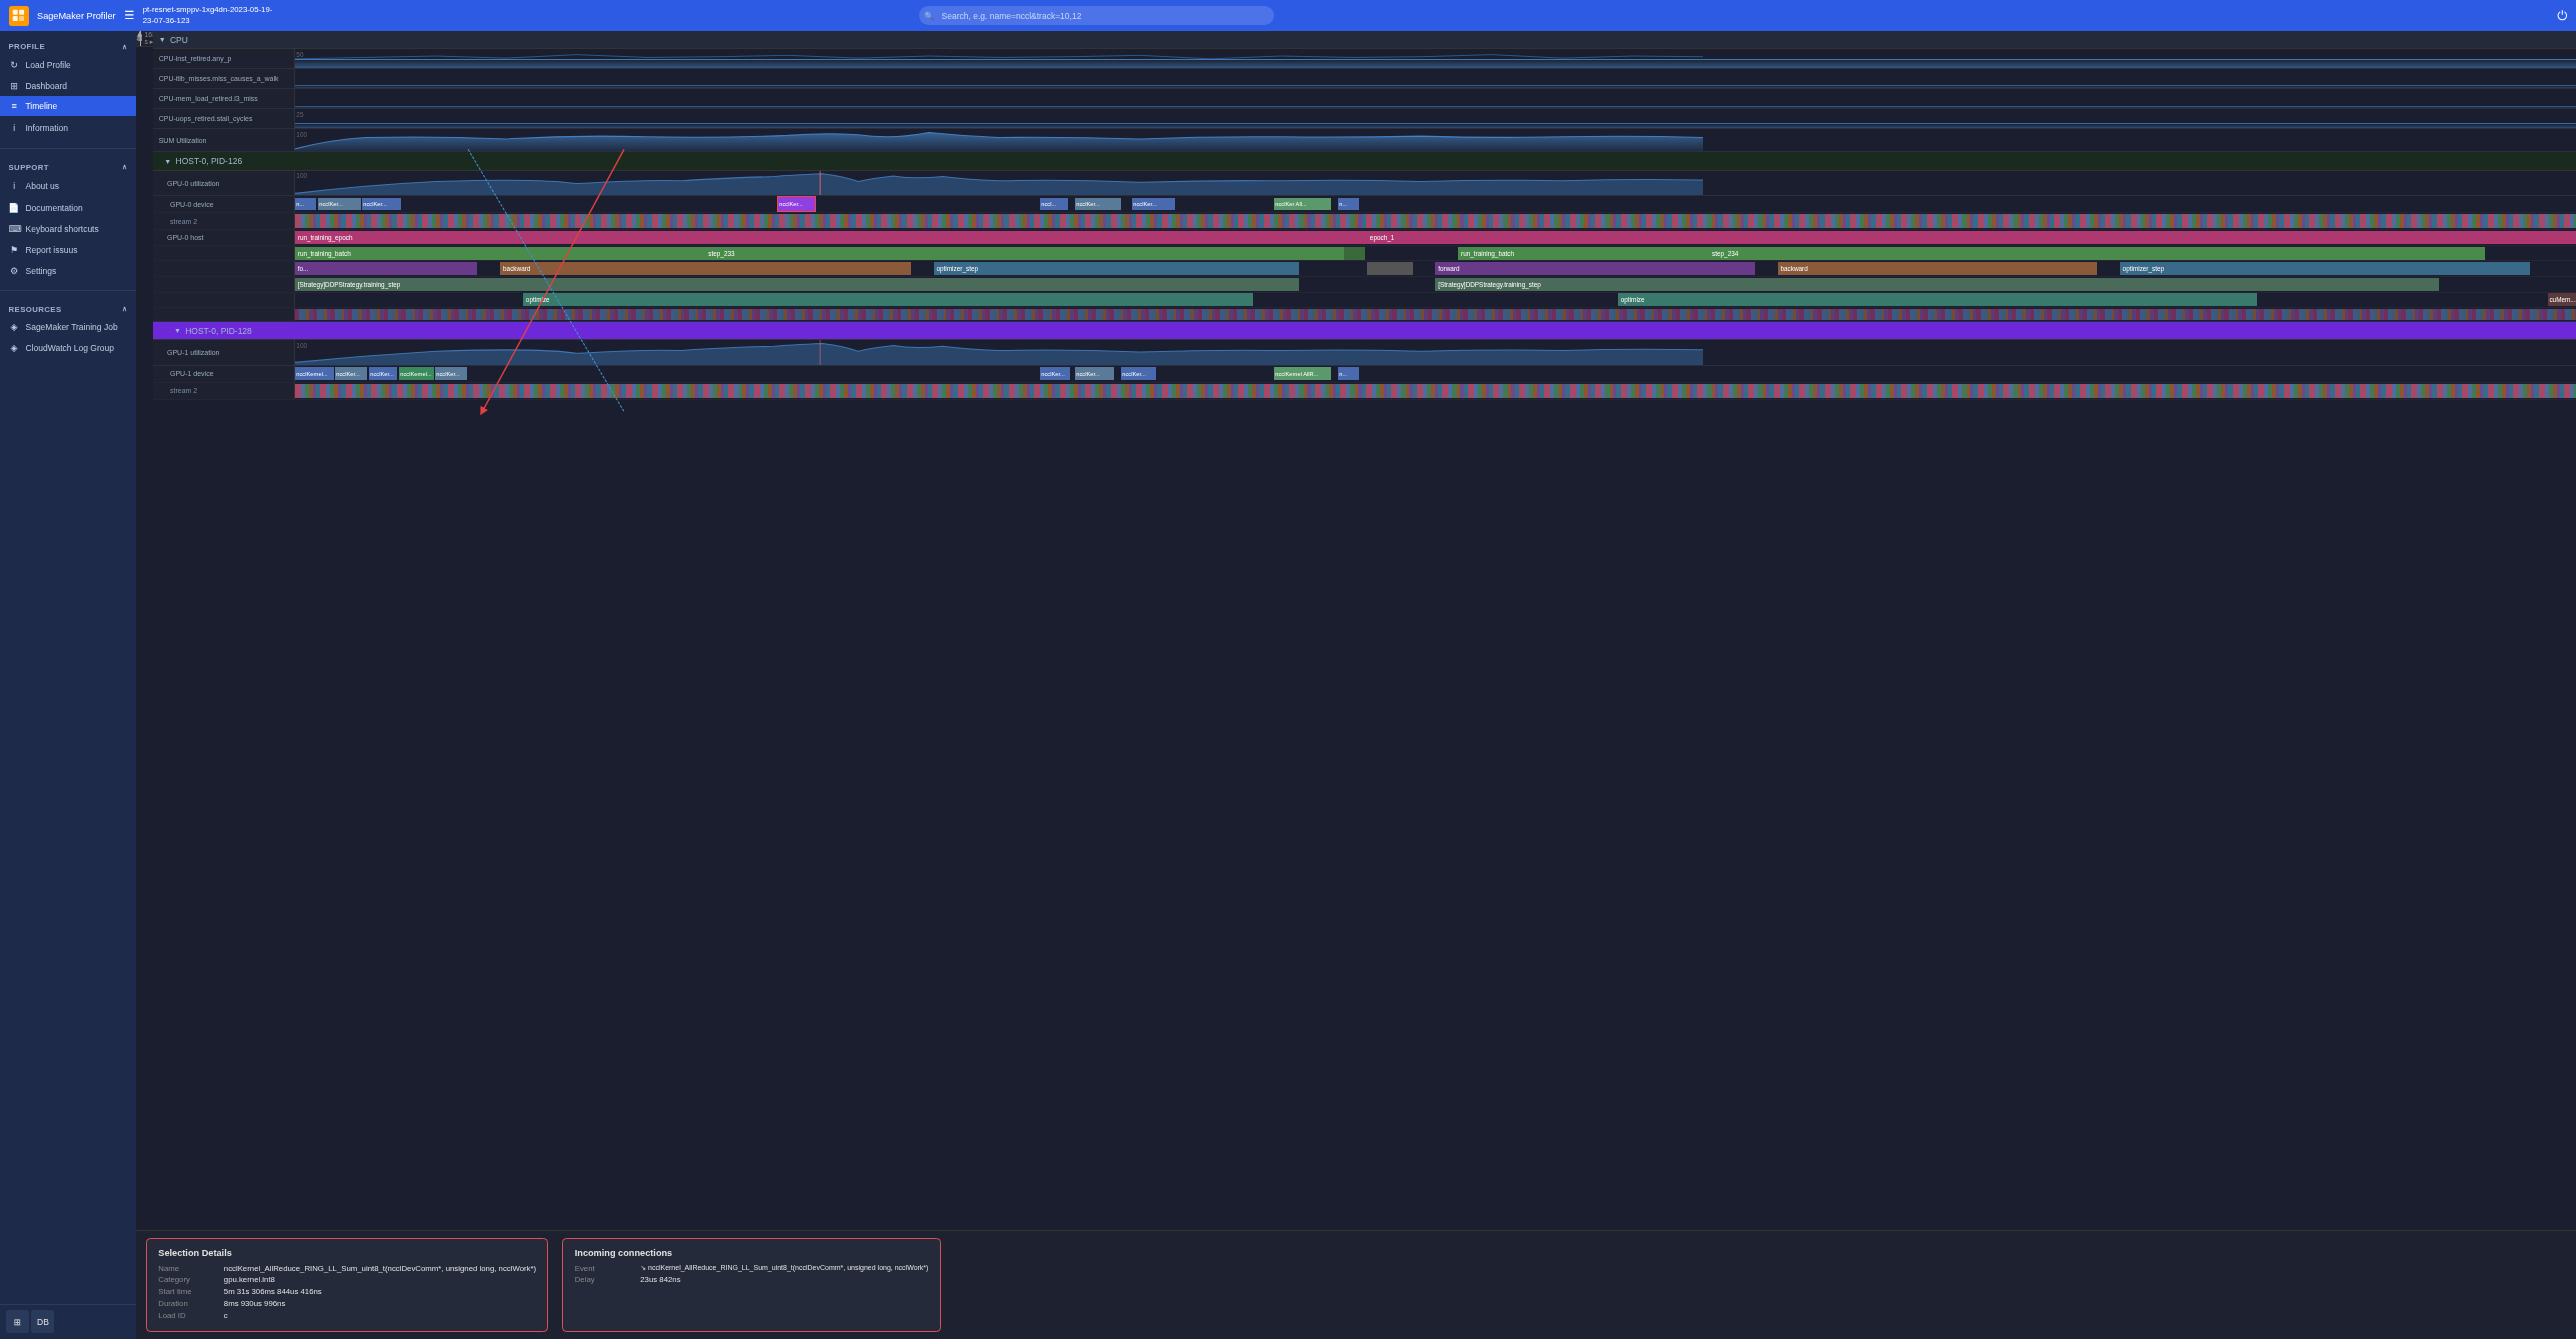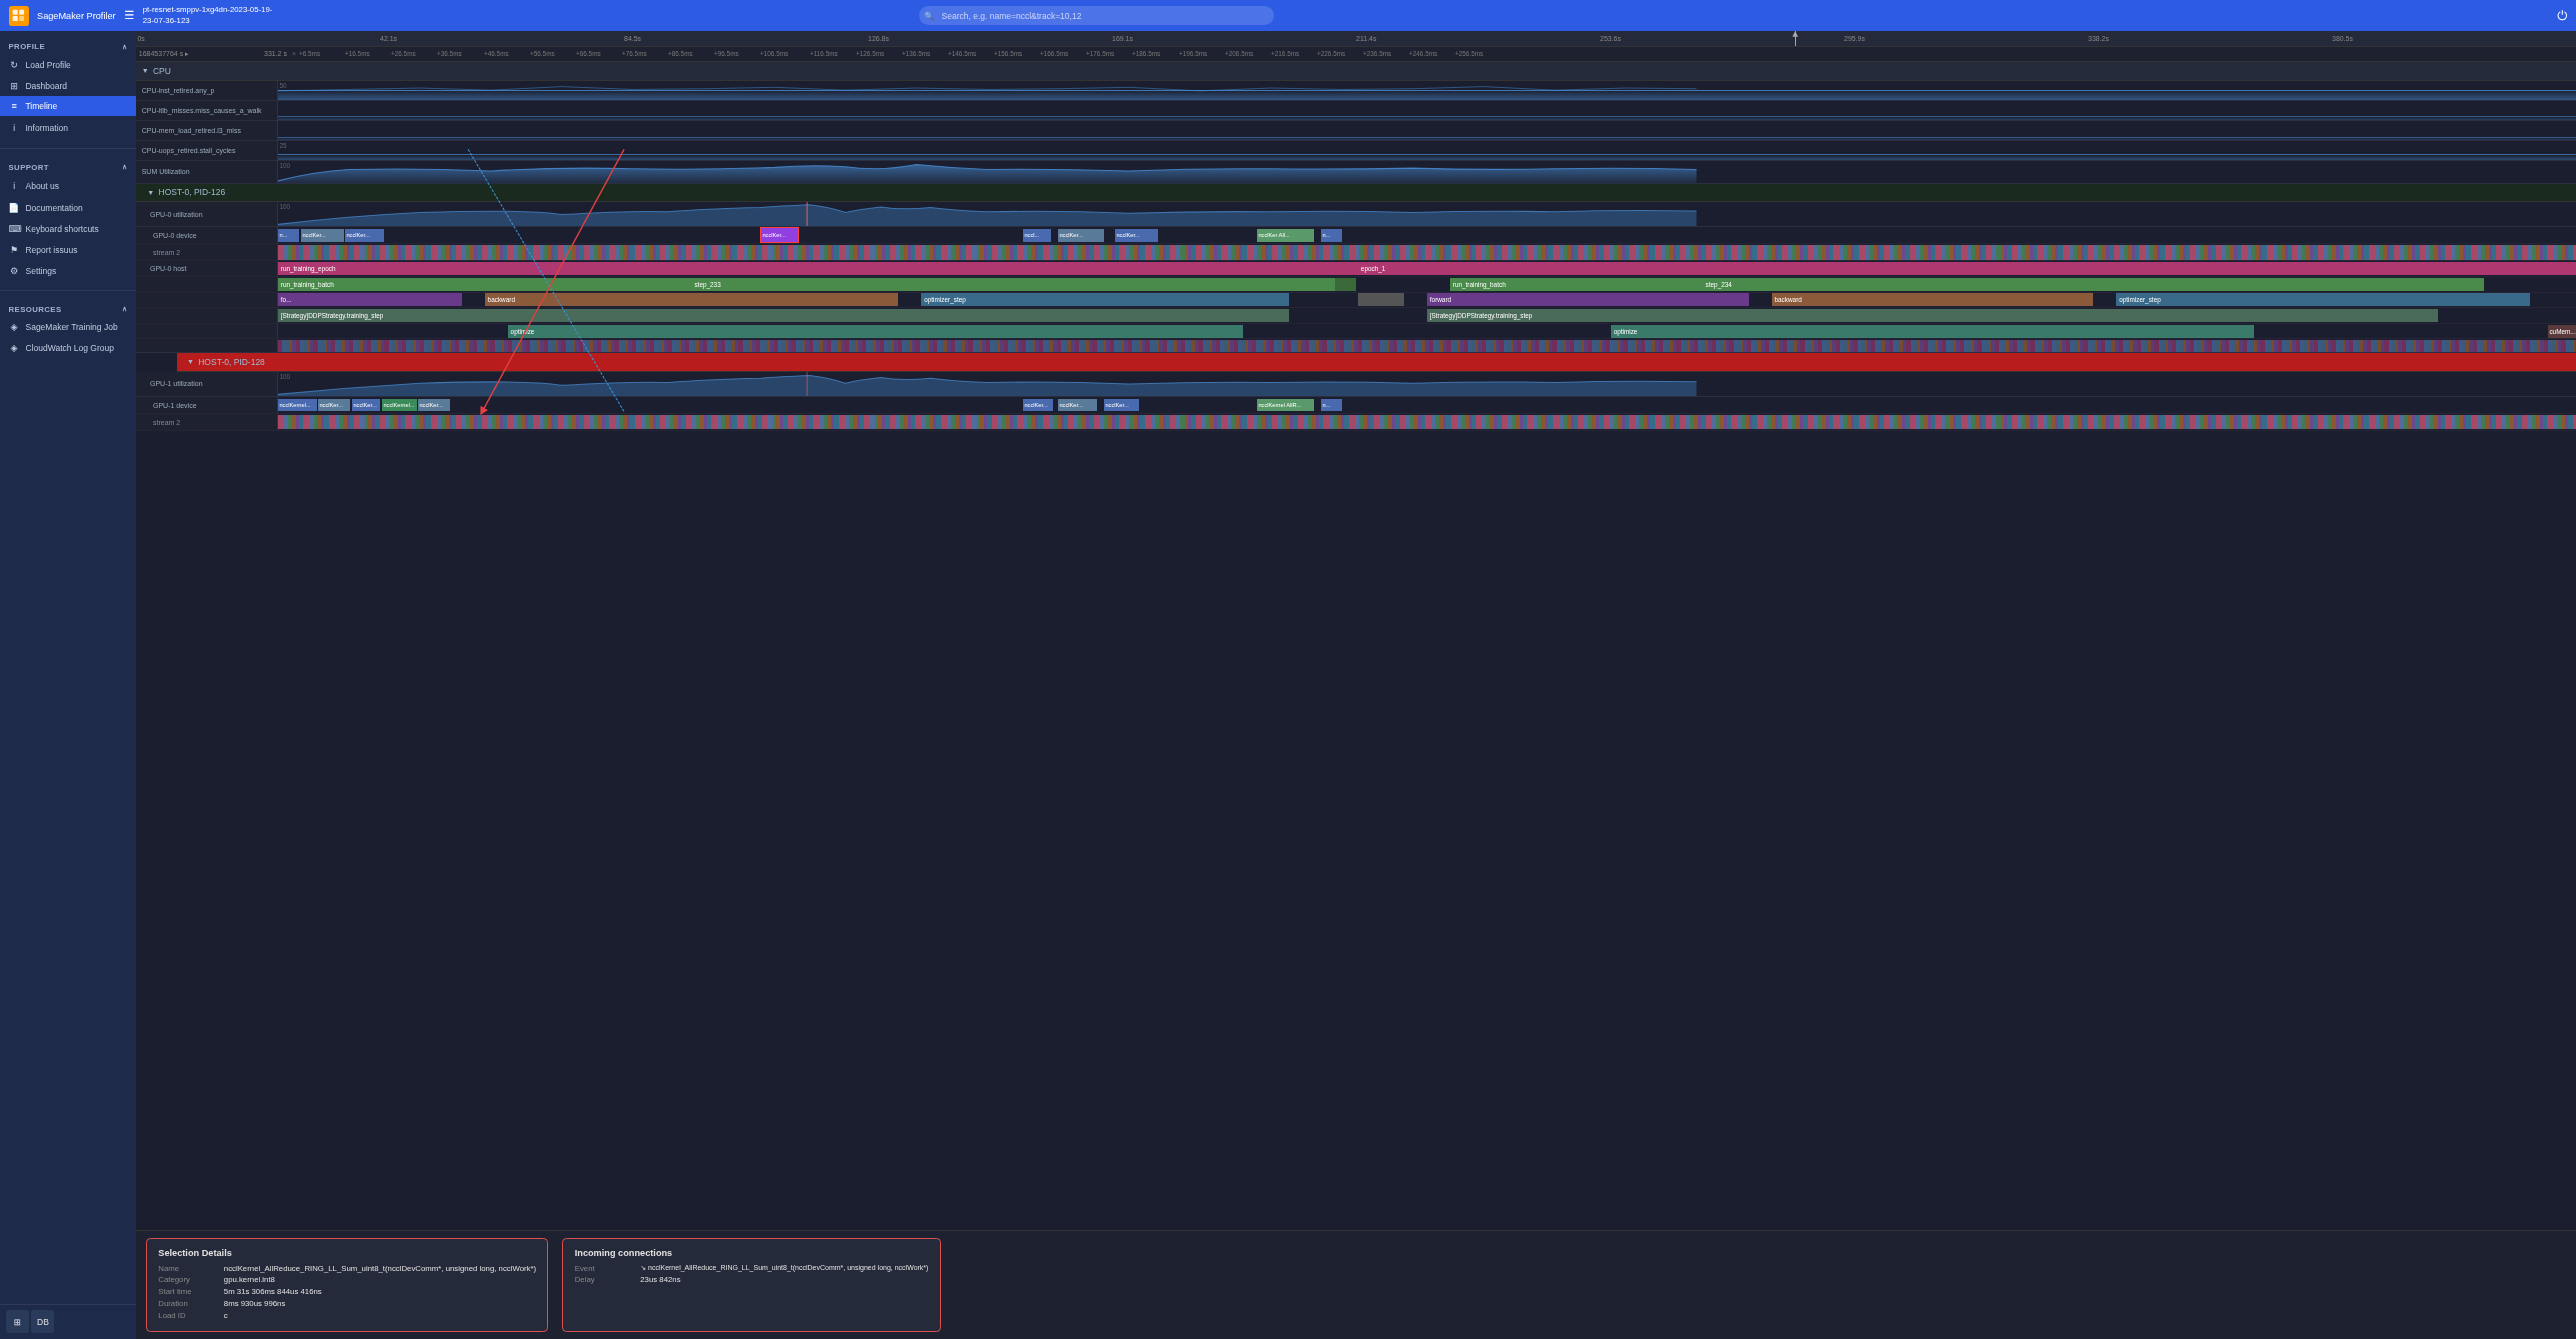--- a/index.html
+++ b/index.html
@@ -26,21 +26,21 @@
     .sidebar-item.active { background: #2d5be3; color: white; }
     .sidebar-item-icon { width: 11.3px; text-align: center; font-size: 9.2px; flex-shrink: 0; }
     .sidebar-divider { height: 0.7px; background: rgba(255,255,255,0.08); margin: 2.8px 0; }
     .sidebar-bottom { margin-top: auto; padding: 5.7px; display: flex; gap: 2.8px; border-top: 0.7px solid rgba(255,255,255,0.08); }
     .sidebar-bottom-btn { width: 23px; height: 23px; background: #2a3a5a; border-radius: 2.8px; display: flex; align-items: center; justify-content: center; cursor: pointer; font-size: 8.5px; }
 
     
     .content { flex: 1; background: #1a1e2e; overflow: hidden; display: flex; flex-direction: column; }
 
     
-    .timeline-container { flex: 1; overflow: hidden; display: flex; flex-direction: column; }
+    .timeline-container { flex: 1; overflow: hidden; display: flex; flex-direction: row; }
 
     
     .time-ruler { background: #252a3a; border-bottom: 0.7px solid #333; height: 15.6px; display: flex; align-items: center; padding: 0 2.8px; flex-shrink: 0; position: relative; overflow: hidden; }
     .time-tick { position: absolute; color: #888; font-size: 7px; white-space: nowrap; }
 
     
     .track-time-bar { background: #1e2230; border-bottom: 0.7px solid #333; height: 15.6px; display: flex; align-items: center; padding: 0 5.7px; flex-shrink: 0; color: #888; font-size: 7px; position: relative; overflow: hidden; }
 
     
     .tracks-scroll { flex: 1; overflow-y: auto; overflow-x: hidden; }
@@ -406,21 +406,21 @@
           </div>
 
           <div style="display:flex;height:12.8px;">
             <div style="width:142px;flex-shrink:0;background:#1e2230;border-right:0.7px solid #333;"></div>
             <div style="flex:1;position:relative;background:#1a1e2e;overflow:hidden;">
               <div style="position:absolute;top:0.7px;left:0;right:0;height:90%;background:repeating-linear-gradient(90deg, #7a3060 0px, #7a3060 4.3px, #406090 4.3px, #406090 7.8px, #406080 7.8px, #406080 11.3px, #805030 11.3px, #805030 14px, #604080 14px, #604080 17.7px);opacity:0.9;"></div>
             </div>
           </div>
         </div>
 
-        <div class="section-header-row" style="background:#b91c1c;padding-left:10px;margin-left:41px;">
+        <div class="section-header-row" style="background:#6d28d9;padding-left:21px;">
           <span class="section-collapse">▼</span>
           <span>HOST-0, PID-128</span>
         </div>
 
         <div class="track-row" style="height:25.5px;">
           <div class="track-label" style="padding-left:14px;">
             <span style="font-size:7px;">GPU-1 utilization</span>
           </div>
           <div class="track-content" style="background:#1a1e2e;position:relative;">
             <span class="scale-label">100</span>

